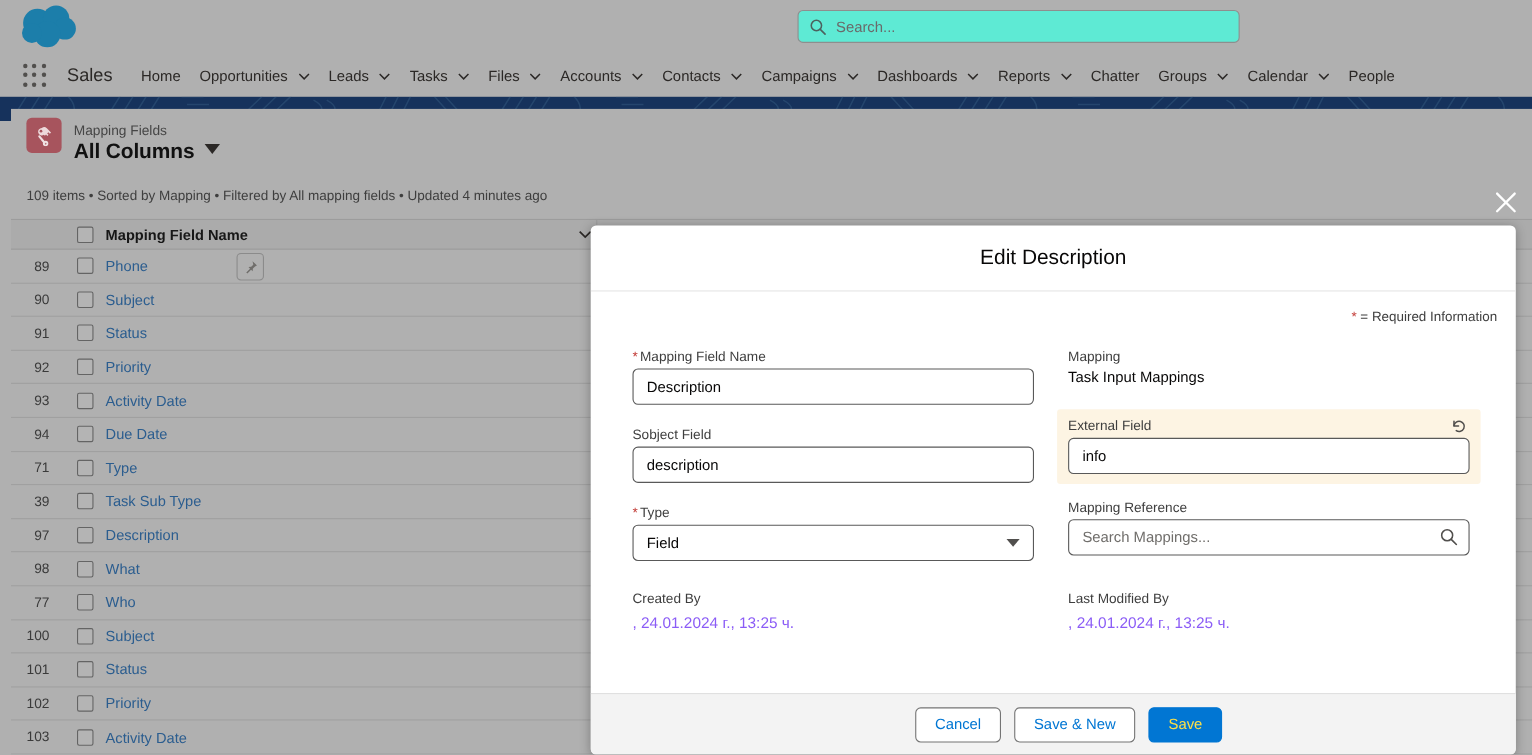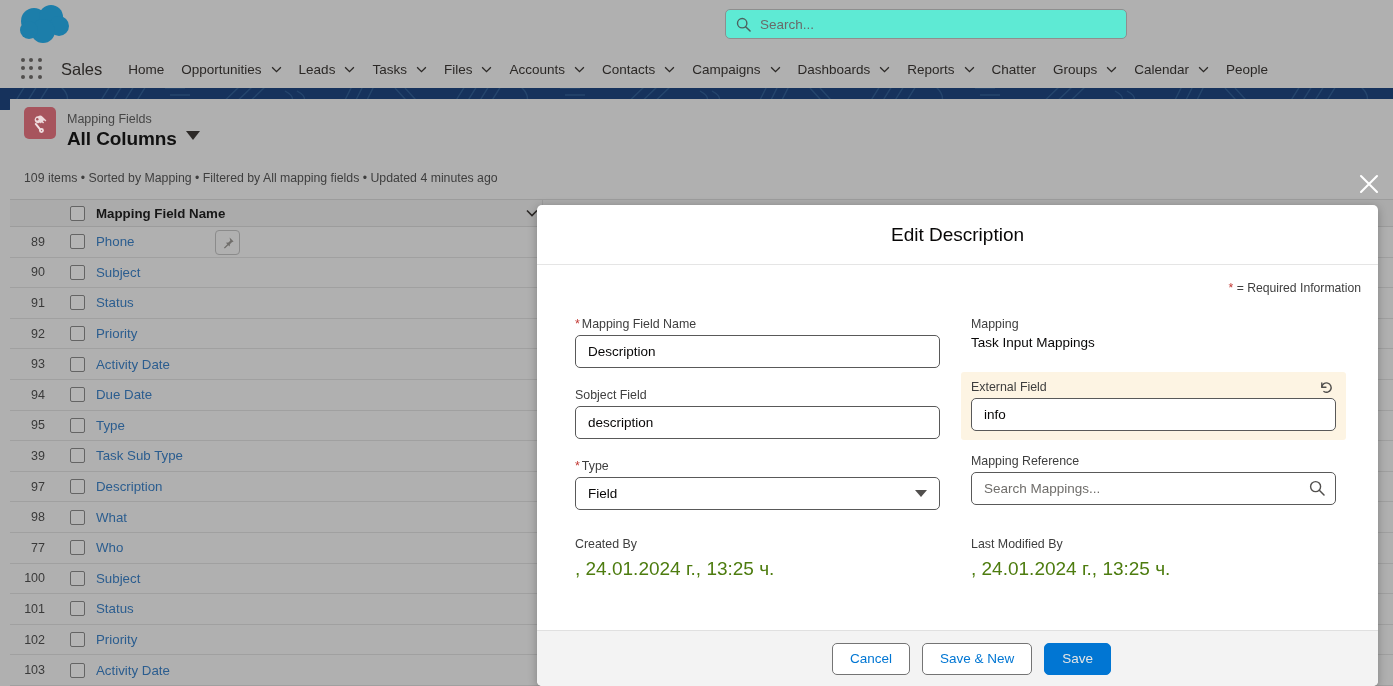--- a/index.html
+++ b/index.html
@@ -101,28 +101,28 @@
      border-left:6px solid transparent;border-right:6px solid transparent;border-top:7px solid #514f4d; }
   .fsearch .mag { position:absolute; right:11px; top:8px; width:16px; height:16px; }
 
   .statictxt { font-size:13.5px; color:#080707; }
   .modified { background:#fdf4e3; margin:0 -10px 14px -10px; padding:8px 10px 9px 10px; position:relative; border-radius:3px; }
   .undo { position:absolute; right:12px; top:8px; width:15px; height:15px; cursor:pointer; }
 
   .metarow { display:flex; gap:31px; margin-top:7px; }
   .metacol { width:365px; }
   .metalabel { font-size:12.4px; color:#3e3e3e; margin-bottom:7px; }
-  .metaval { font-size:19px; color:#4d7c0f; }
+  .metaval { font-size:14px; color:#8b5cf6; }
 
   .m-foot { height:56px; flex:none; background:#f3f3f3; border-top:1px solid #e0e0e0;
      display:flex; align-items:center; justify-content:center; gap:12px;padding-left:28px; }
   .btn { height:32px; padding:0 17px; border-radius:5px; font-size:13.5px; cursor:pointer;
      font-family:"Liberation Sans", sans-serif; }
   .btn-neutral { background:#fff; border:1px solid #747474; color:#0176d3; }
-  .btn-brand { background:#0176d3; border:1px solid #0176d3; color:#e5e5e5; }
+  .btn-brand { background:#0176d3; border:1px solid #0176d3; color:#fde047; }
 
   
 </style>
 </head>
 <body>
 
 <div id="root">
 
   <div class="gheader">
 
@@ -352,21 +352,21 @@
         <div class="col-name"><a href="#">Activity Date</a></div>
       </div>
       <div class="trow">
         <div class="col-num">94</div>
         <div class="col-chk">
             <span class="chkbox"></span>
           </div>
         <div class="col-name"><a href="#">Due Date</a></div>
       </div>
       <div class="trow">
-        <div class="col-num">95</div>
+        <div class="col-num">71</div>
         <div class="col-chk">
             <span class="chkbox"></span>
           </div>
         <div class="col-name"><a href="#">Type</a></div>
       </div>
       <div class="trow">
         <div class="col-num">39</div>
         <div class="col-chk">
             <span class="chkbox"></span>
           </div>

